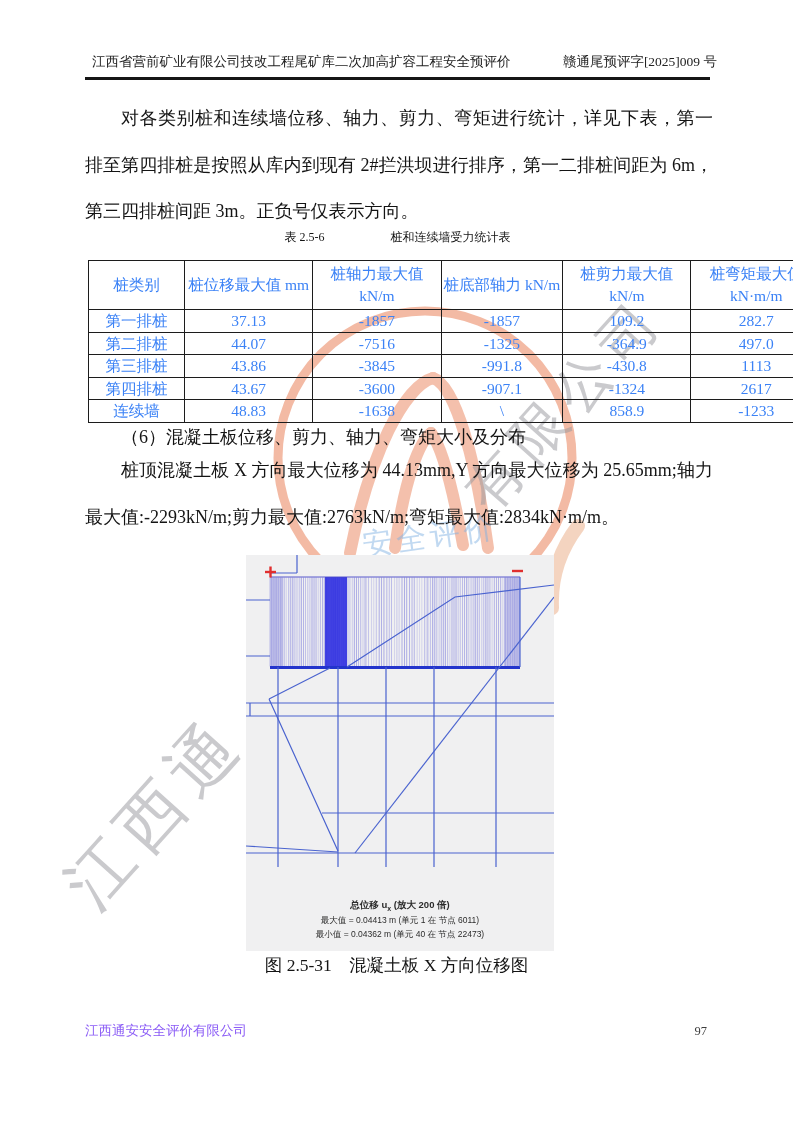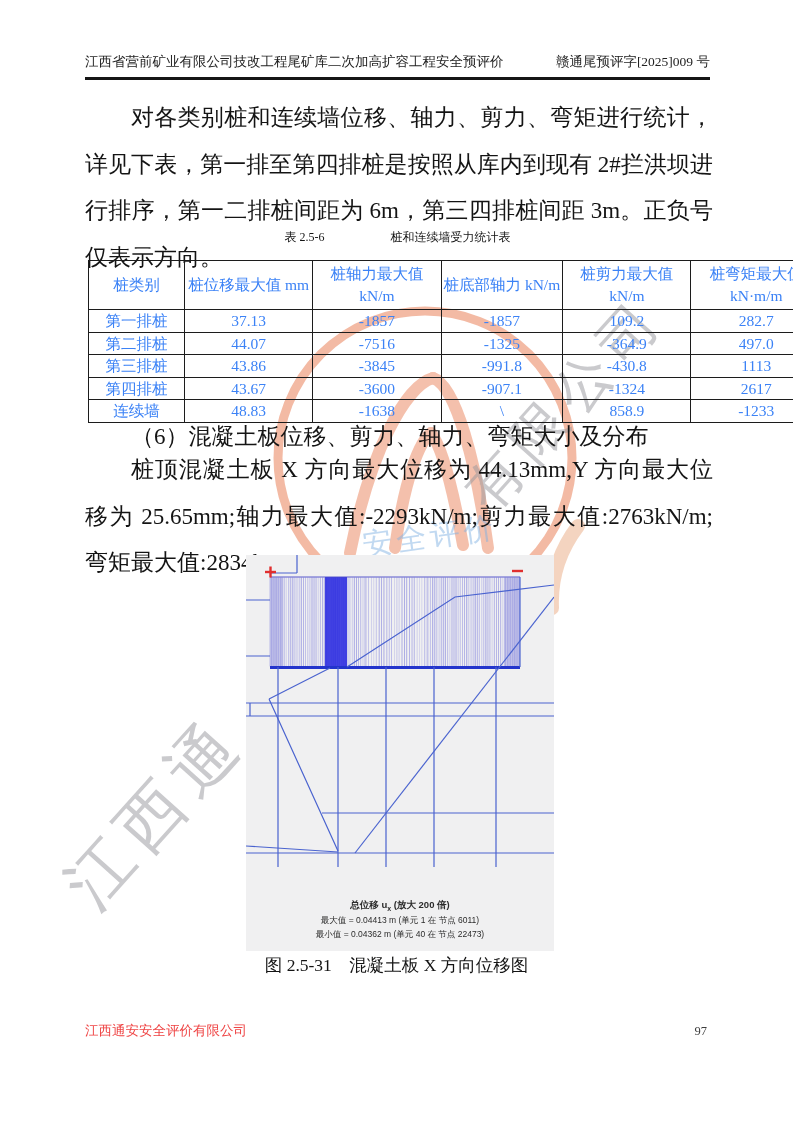--- a/index.html
+++ b/index.html
@@ -16,27 +16,27 @@
     color:rgba(150,150,156,0.50); letter-spacing:10px; white-space:nowrap;
     transform-origin:left bottom;
   }
   .wm-blue{
     color:rgba(125,175,226,0.48); font-size:30px; letter-spacing:4px;
     transform:rotate(-8deg); white-space:nowrap;
   }
   
   .content{position:absolute; inset:0; z-index:2;}
   .hdr{
-    position:absolute; left:85px; top:53px; width:625px;
+    position:absolute; left:92px; top:53px; width:625px;
     display:flex; justify-content:space-between; align-items:center;
     font-size:13.5px; color:#222;
   }
   .hdr-rule{position:absolute; left:85px; top:77px; width:625px; height:2.5px; background:#151515;}
   .para{
-    position:absolute; left:85px; width:628px; font-size:23px; line-height:46.5px;
+    position:absolute; left:85px; width:628px; font-size:18px; line-height:46.5px;
     text-align:justify; text-justify:inter-ideograph; color:#141414;
   }
   .para.indent{text-indent:2em;}
   .tbl-title{
     position:absolute; left:85px; top:229px; width:625px;
     display:flex; justify-content:center; gap:66px; font-size:12px; color:#141414;
   }
   table.stat{
     position:absolute; left:88px; top:260px; width:734px;
     border-collapse:collapse; table-layout:fixed;
@@ -57,21 +57,21 @@
     position:absolute; left:0; width:100%; text-align:center;
     font-family:"Liberation Sans","DejaVu Sans",sans-serif; color:#2b2b2b;
   }
   .fig-legend .l1{font-size:9.5px; font-weight:bold;}
   .fig-legend .l2{font-size:8.5px; margin-top:3px;}
   .fig-legend .l3{font-size:8.5px; margin-top:2px;}
   .caption{
     position:absolute; left:84px; top:953px; width:625px; text-align:center;
     font-size:17.5px; color:#141414;
   }
-  .footer-left{position:absolute; left:85px; top:1022px; font-size:13.5px; color:#ef4444;}
+  .footer-left{position:absolute; left:85px; top:1022px; font-size:13.5px; color:#8b5cf6;}
   .footer-right{position:absolute; right:86px; top:1024px; font-size:12.5px; color:#3c3c3c;}
 </style>
 </head>
 <body>
 
 <div class="page">
 
   <svg class="wm" style="left:255px; top:290px;" width="345" height="340" viewBox="0 0 345 340">
     <circle cx="170" cy="168" r="147" fill="none" stroke="#e8764a" stroke-width="9" opacity="0.5"></circle>
     <g fill="none" stroke="#e8764a" stroke-width="12" stroke-linecap="round" opacity="0.45">

